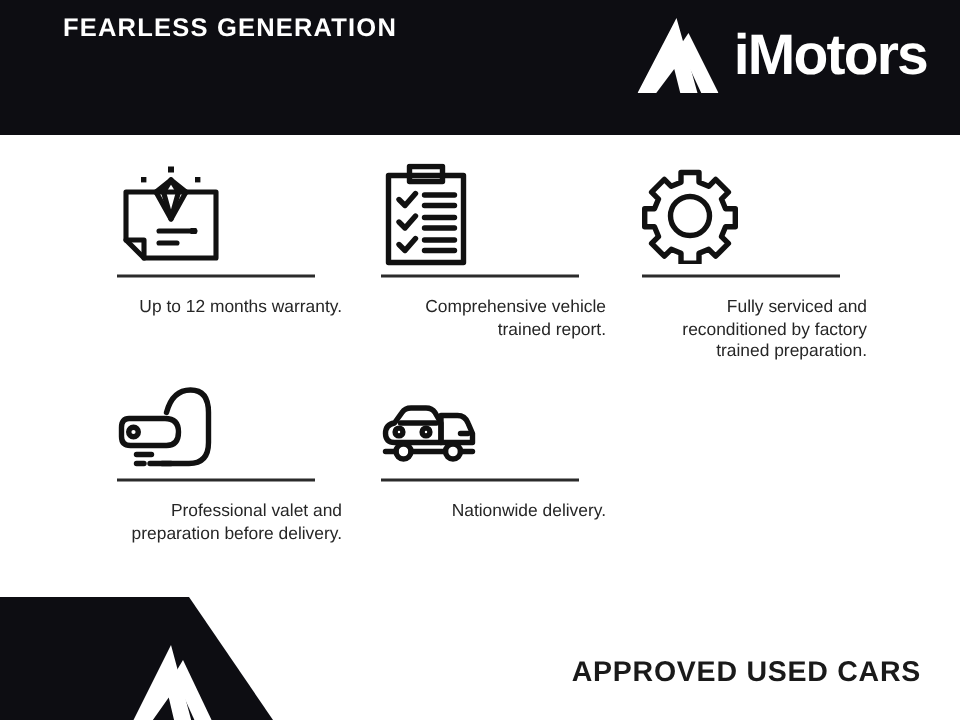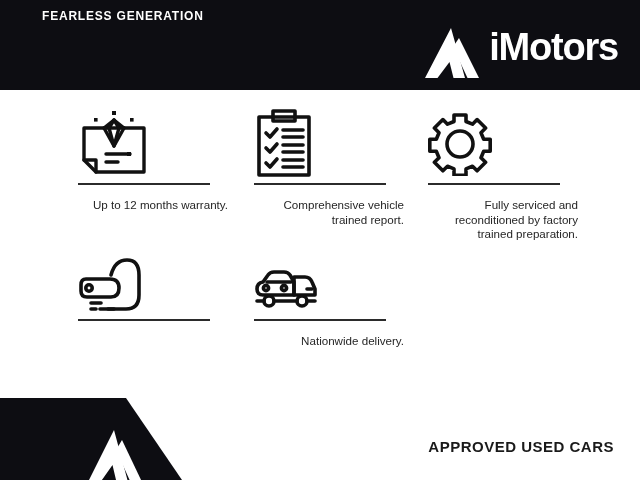--- a/index.html
+++ b/index.html
@@ -34,43 +34,44 @@
     clip-path: polygon(0 0, 640 0, 640 88px, 425px 88px, 403px 66px, 0 66px);
   }
 
   .brand-left {
     position: absolute;
     left: 22px;
     top: 10px;
     color: #ffffff;
   }
   .brand-left .fearless {
-    font-size: 12px;
+    font-size: 17px;
     font-weight: bold;
     letter-spacing: 0.8px;
     line-height: 1;
     color: #ffffff;
     white-space: nowrap;
     padding-left: 20px;
   }
   .brand-left .year {
     margin-top: 4px;
     font-size: 30px;
     font-weight: bold;
     font-style: italic;
     letter-spacing: -1px;
     line-height: 1;
     color: #ffffff;
   }
 
   .brand-right {
     position: absolute;
     right: 22px;
-    top: 28px;
+    top: 12px;
     display: flex;
+    align-items: center;
     gap: 10px;
   }
   .brand-right .mark {
     width: 54px;
     height: 50px;
     display: block;
   }
   .brand-right .wordmark {
     font-size: 38px;
     font-weight: bold;
@@ -145,21 +146,21 @@
     position: absolute;
     left: 44px;
     top: 20px;
     width: 54px;
     height: 52px;
   }
   .footer-tagline {
     position: absolute;
     right: 26px;
     top: 48px;
-    font-size: 15px;
+    font-size: 19px;
     font-weight: bold;
     letter-spacing: 0.5px;
     color: #1a1a1a;
     white-space: nowrap;
   }
 </style>
 </head>
 <body>
 
 <div id="page">
@@ -263,20 +264,21 @@
 
             <path d="M33 18 q4 -15 16 -15 q12 0 12 15 v20 q0 14 -13 14 h-18"></path>
 
             <path d="M22 52 h14"></path>
             <path d="M13 46 h10"></path>
             <path d="M13 52 h5"></path>
           </g>
         </svg>
       </div>
       <div class="rule"></div>
+      <div class="caption">Professional valet and preparation before delivery.</div>
     </div>
 
     <div class="feature f5">
       <div class="icon-wrap">
         <svg width="64" height="50" viewBox="0 0 64 50" xmlns="http://www.w3.org/2000/svg" aria-hidden="true">
           <g fill="none" stroke="#111111" stroke-width="3.6" stroke-linejoin="round" stroke-linecap="round">
 
             <path d="M3 28 q0 -6 6 -7 l5 -7 q2 -3 6 -3 h10 q4 0 6 3 l4 7 v13 h-31 q-6 0 -6 -6 Z"></path>
             <path d="M13 21 h24"></path>
             <circle cx="12" cy="27" r="2.6"></circle>

